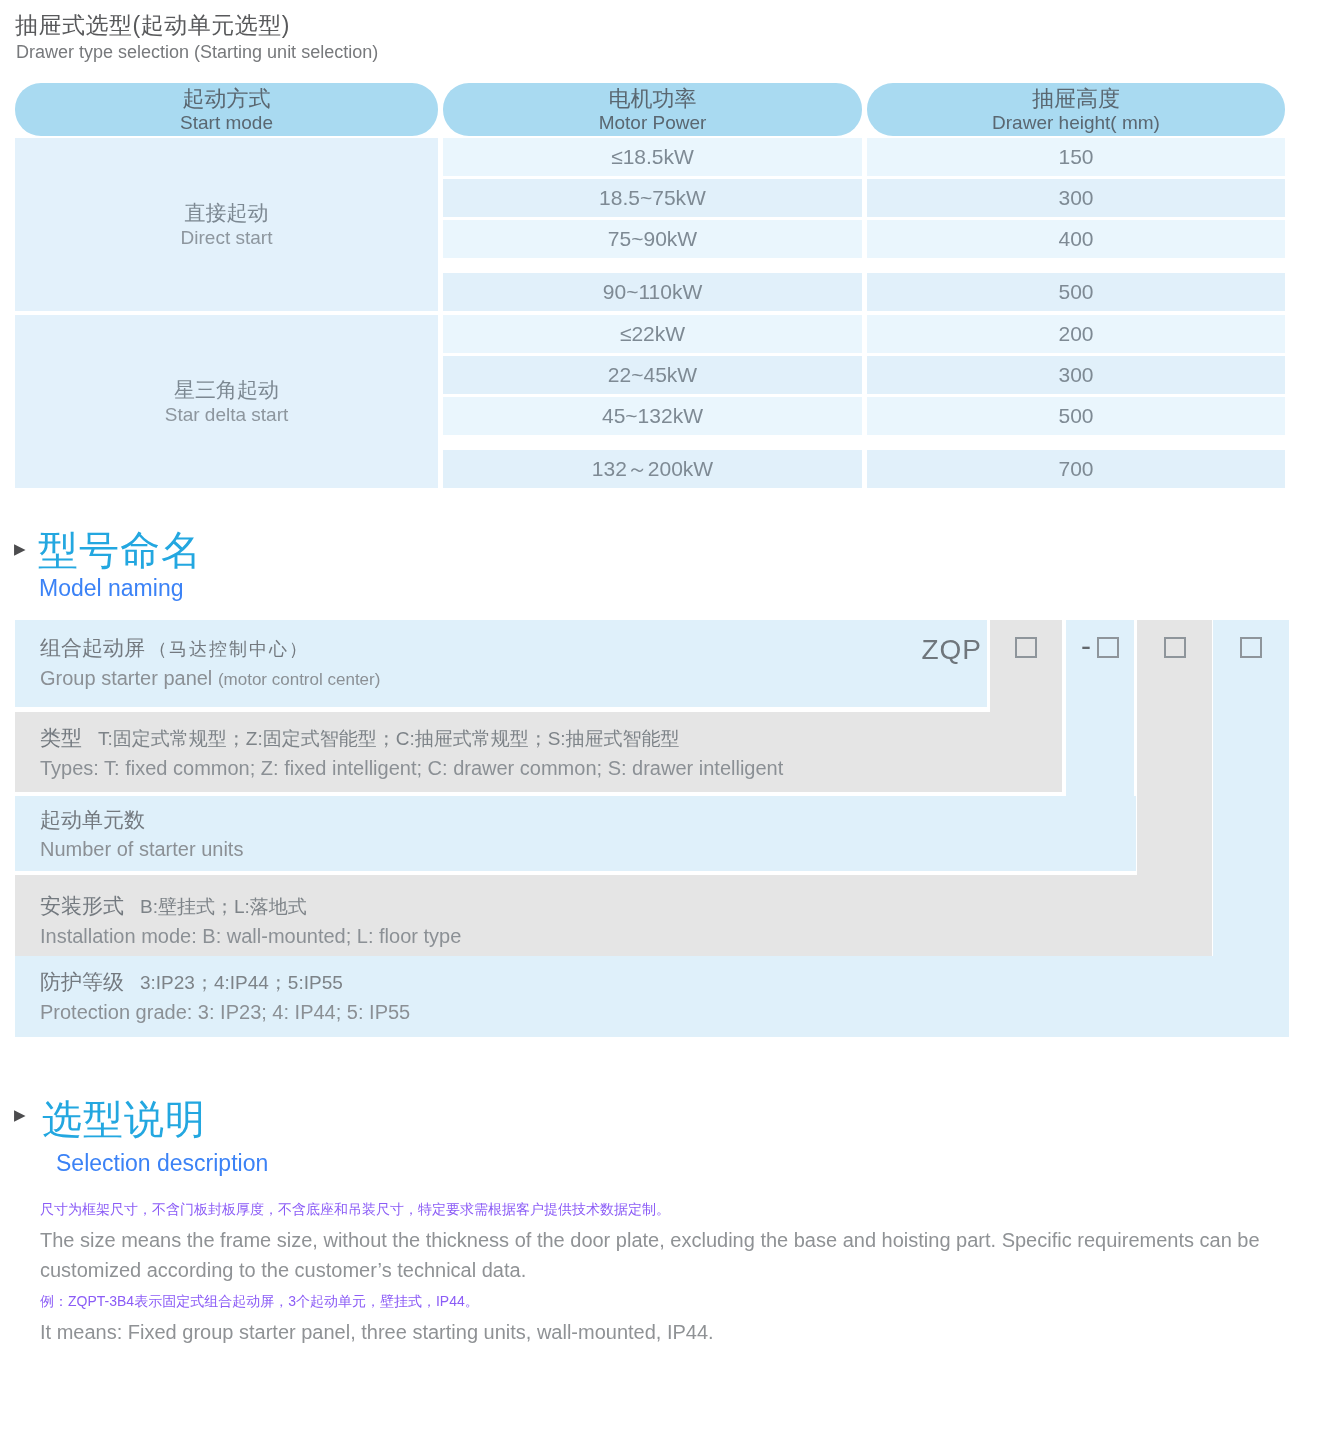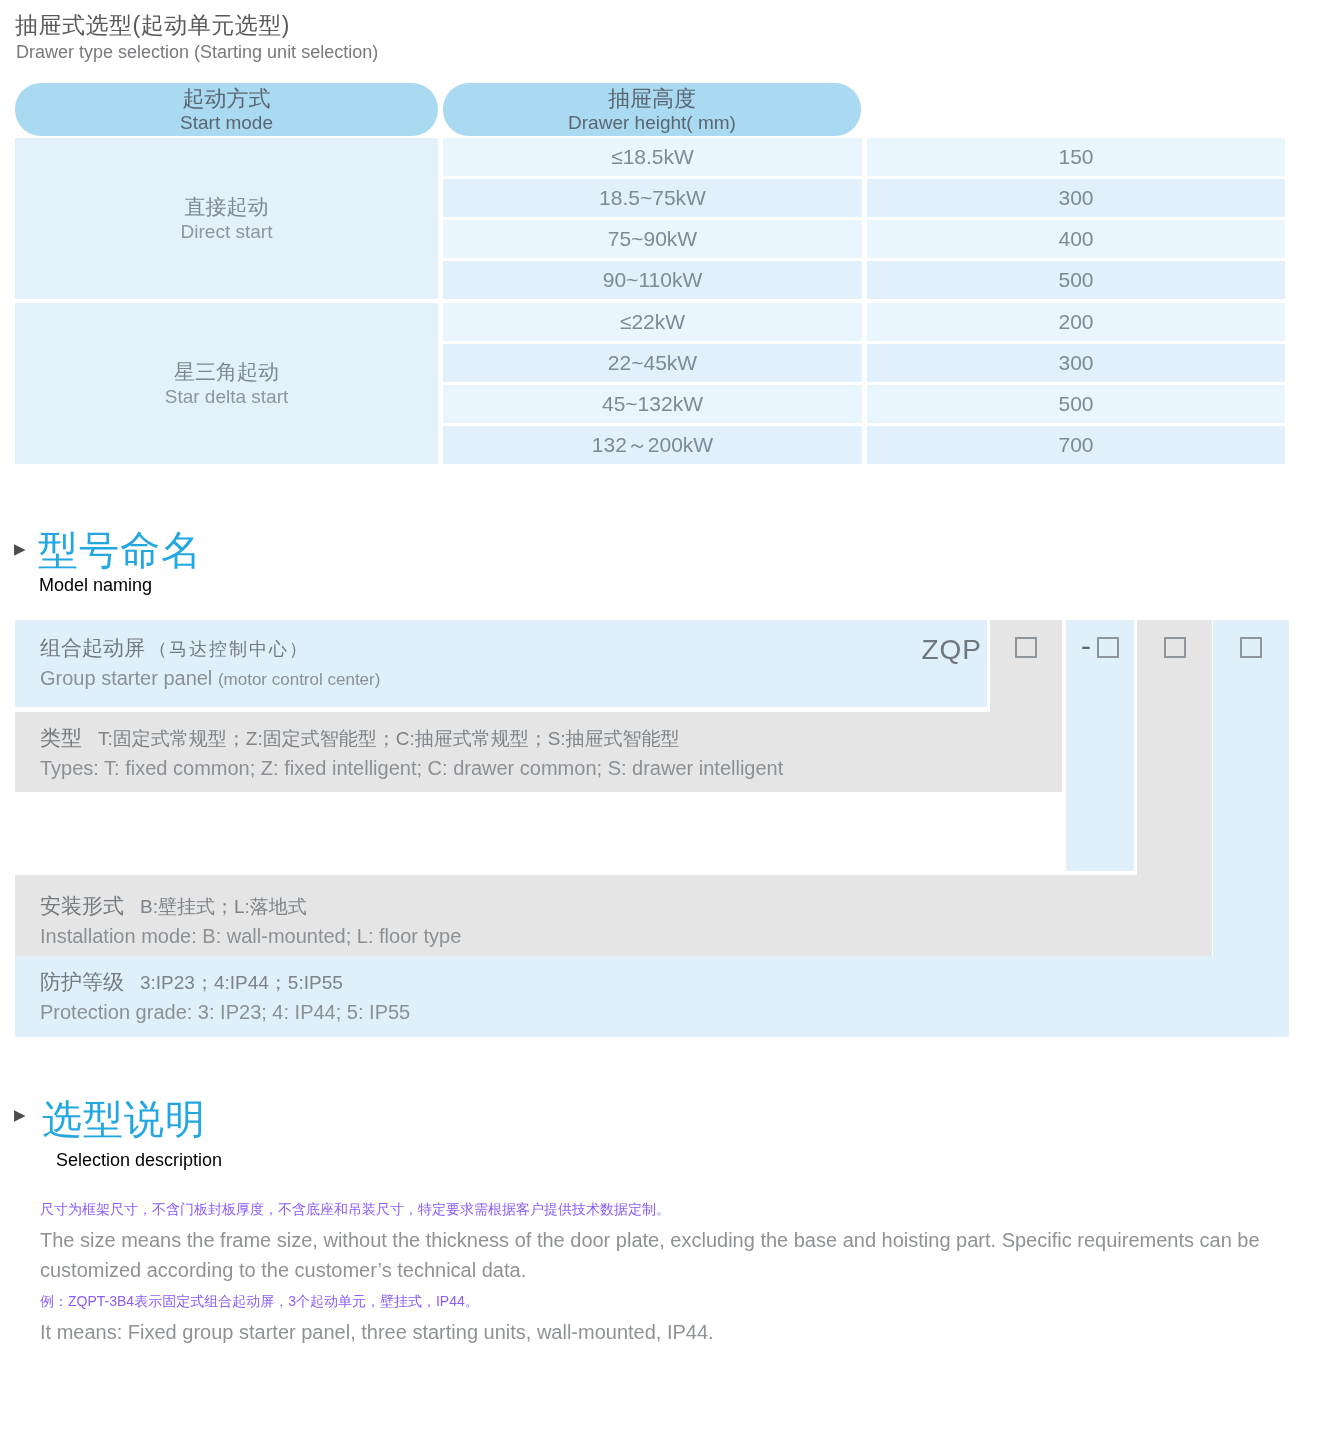--- a/index.html
+++ b/index.html
@@ -20,34 +20,34 @@
   .w1{width:423px;} .w2{width:419px;} .w3{width:418px;}
   .t-head .th{margin-right:5px;border-radius:26px;} .t-head .th:last-child{margin-right:0;}
   .t-body{margin-top:2px;}
   .t-group{display:flex;}
   .t-group + .t-group{margin-top:4px;}
   .t-mode{background:#e3f1fb;display:flex;flex-direction:column;justify-content:center;align-items:center;margin-right:5px;}
   .m-zh{font-size:21px;color:#7c8892;line-height:27px;}
   .m-en{font-size:19px;color:#8d969e;line-height:24px;}
   .t-rows{display:flex;flex-direction:column;}
   .t-row{display:flex;height:38px;margin-bottom:3px;}
-  .t-row:last-child{margin-bottom:0;}
+  .t-row:last-child{margin-bottom:0;margin-top:12px;}
   .t-row .td{display:flex;align-items:center;justify-content:center;font-size:21px;color:#7e8a94;}
   .t-row .td.w2{margin-right:5px;}
   .t-row.tint-a .td{background:#eaf6fd;}
   .t-row.tint-b .td{background:#e1f0fa;}
 
   
   .marker{position:absolute;font-size:15px;color:#4c4c4e;}
   .marker.m1{left:14px;top:540px;}
   .marker.m2{left:14px;top:1106px;}
   .sec-zh{position:absolute;font-size:40px;color:#23a7e0;letter-spacing:1px;}
   .sec-zh.s1{left:38px;top:523px;}
   .sec-zh.s2{left:42px;top:1092px;}
-  .sec-en{position:absolute;font-size:18px;color:#000000;}
+  .sec-en{position:absolute;font-size:23px;color:#3b82f6;}
   .sec-en.s1{left:39px;top:575px;}
   .sec-en.s2{left:56px;top:1150px;}
 
   
   .diagram{position:absolute;left:15px;top:620px;width:1274px;height:417px;}
   .band{position:absolute;left:0;display:flex;flex-direction:column;justify-content:center;padding-left:25px;box-sizing:border-box;}
   .band.blue{background:#dff0fa;}
   .band.gray{background:#e5e5e5;}
   .r1{top:0;width:972px;height:87px;}
   .r2{top:92px;width:1047px;height:80px;}
@@ -82,20 +82,24 @@
 
   <div class="doc-title">抽屉式选型(起动单元选型)</div>
   <div class="doc-subtitle">Drawer type selection (Starting unit selection)</div>
 
   <div class="sel-table">
     <div class="t-head">
       <div class="th w1">
         <div class="th-zh">起动方式</div>
         <div class="th-en">Start mode</div>
       </div>
+      <div class="th w2">
+        <div class="th-zh">电机功率</div>
+        <div class="th-en">Motor Power</div>
+      </div>
       <div class="th w3">
         <div class="th-zh">抽屉高度</div>
         <div class="th-en">Drawer height( mm)</div>
       </div>
     </div>
     <div class="t-body">
       <div class="t-group">
         <div class="t-mode w1">
           <div class="m-zh">直接起动</div>
           <div class="m-en">Direct start</div>
@@ -152,20 +156,24 @@
 
   <div class="diagram">
     <div class="band r1 blue">
       <div class="lz"><span>组合起动屏</span><span class="zsub">（马达控制中心）</span></div>
       <div class="le"><span>Group starter panel</span> <span class="esub">(motor control center)</span></div>
       <div class="zqp">ZQP</div>
     </div>
     <div class="band r2 gray">
       <div class="lz"><span>类型</span><span class="zdetail">T:固定式常规型；Z:固定式智能型；C:抽屉式常规型；S:抽屉式智能型</span></div>
       <div class="le">Types: T: fixed common; Z: fixed intelligent; C: drawer common; S: drawer intelligent</div>
+    </div>
+    <div class="band r3 blue">
+      <div class="lz">起动单元数</div>
+      <div class="le">Number of starter units</div>
     </div>
     <div class="band r4 gray">
       <div class="lz"><span>安装形式</span><span class="zdetail">B:壁挂式；L:落地式</span></div>
       <div class="le">Installation mode: B: wall-mounted; L: floor type</div>
     </div>
     <div class="band r5 blue">
       <div class="lz"><span>防护等级</span><span class="zdetail">3:IP23；4:IP44；5:IP55</span></div>
       <div class="le">Protection grade:  3: IP23; 4: IP44; 5: IP55</div>
     </div>
 

